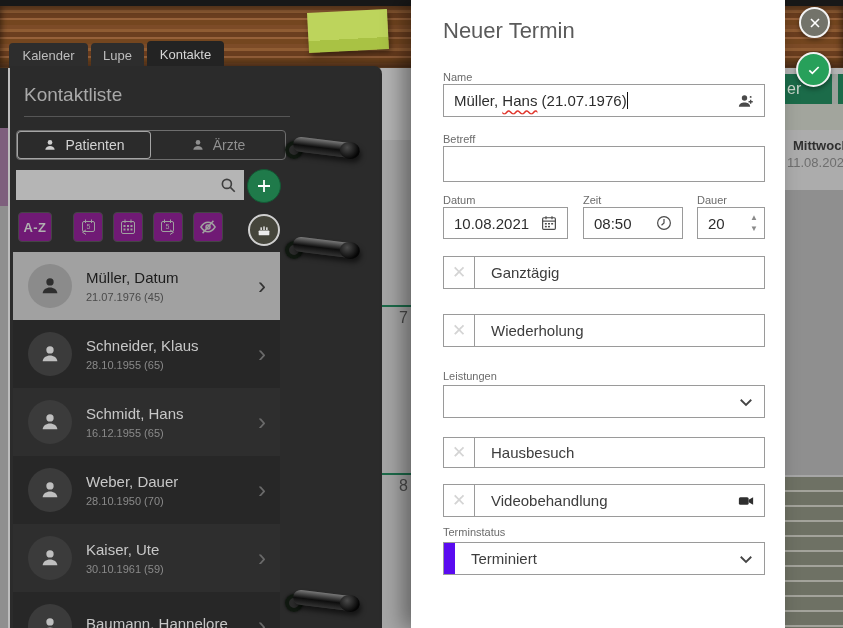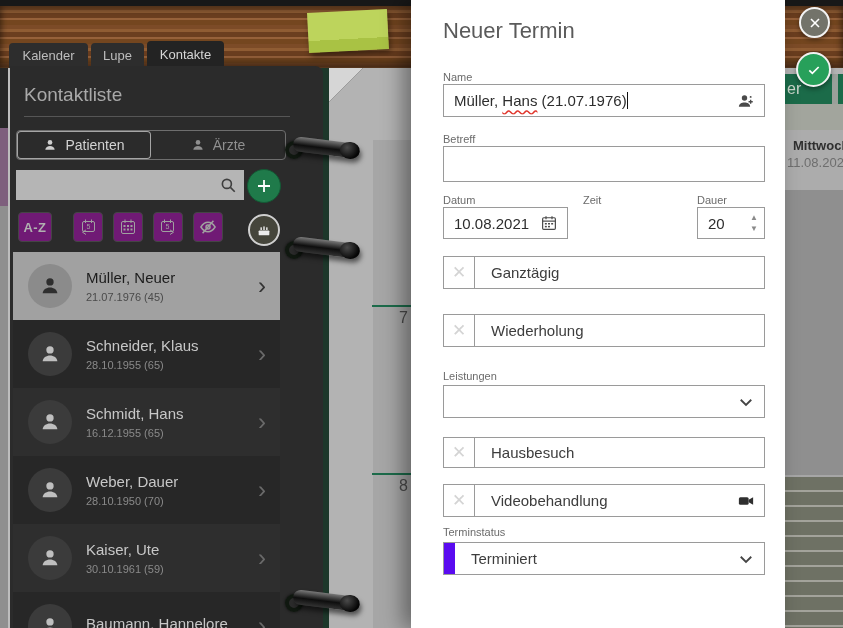--- a/index.html
+++ b/index.html
@@ -40,21 +40,21 @@
   
   .tab { position:absolute; top:43px; height:25px; background:#2d2d2d; color:#bdbdbd; font-size:13px;
     display:flex; align-items:center; justify-content:center; border-radius:4px 4px 0 0; }
   .tab.active { top:41px; height:27px; background:#232323; color:#d6d6d6; }
 
   
   .left-sliver { position:absolute; left:0; top:68px; width:8px; height:560px; background:#8f8f8f; }
   .left-sliver .seg1 { position:absolute; left:0; top:0; width:8px; height:60px; background:#262626; }
   .left-sliver .seg2 { position:absolute; left:0; top:60px; width:8px; height:78px; background:#7e5f7d; }
   .left-line { position:absolute; left:8px; top:68px; width:2px; height:560px; background:#bdbdbd; }
-  .sidebar { position:absolute; left:10px; top:66px; width:313px; height:562px; background:#2b2b2b;
+  .sidebar { position:absolute; left:10px; top:66px; width:372px; height:562px; background:#2b2b2b;
     border-radius:0 8px 0 0; overflow:hidden; }
   .kl-title { position:absolute; left:14px; top:18px; font-size:19px; color:#a9a9a9; }
   .kl-divider { position:absolute; left:14px; top:50px; width:266px; height:1px; background:#565656; }
   .segmented { position:absolute; left:6px; top:64px; width:270px; height:30px; border:1px solid #6e6e6e;
     border-radius:4px; display:flex; }
   .segment { flex:1; display:flex; align-items:center; justify-content:center; gap:8px; font-size:14px; color:#8f8f8f; }
   .segment.active { color:#d2d2d2; box-shadow:inset 0 0 0 1px #a5a5a5; border-radius:4px; }
   .segment svg { width:14px; height:14px; }
   .search-box { position:absolute; left:6px; top:104px; width:228px; height:30px; background:#b5b5b5; display:flex; align-items:center; }
   .search-input { flex:1; border:none; outline:none; background:transparent; height:100%; padding:0 6px; font-size:14px; color:#222; }
@@ -257,21 +257,21 @@
     </div>
 
     <div class="c-item sel" style="top:186px">
       <div class="c-avatar">
           <svg viewBox="0 0 24 24" fill="currentColor">
             <circle cx="12" cy="7.5" r="4"></circle>
             <path d="M4 20c0-4 4-6.5 8-6.5s8 2.5 8 6.5z"></path>
           </svg>
         </div>
       <div class="c-text">
-          <div class="c-name">Müller, Neuer</div>
+          <div class="c-name">Müller, Datum</div>
       <div class="c-birth">21.07.1976 (45)</div>
         </div>
       <div class="c-chev">›</div>
     </div>
     <div class="c-item alt0" style="top:254px">
       <div class="c-avatar">
           <svg viewBox="0 0 24 24" fill="currentColor">
             <circle cx="12" cy="7.5" r="4"></circle>
             <path d="M4 20c0-4 4-6.5 8-6.5s8 2.5 8 6.5z"></path>
           </svg>
@@ -391,20 +391,29 @@
               <rect x="10.7" y="12" width="2.6" height="2"></rect>
               <rect x="14.9" y="12" width="2.6" height="2"></rect>
               <rect x="6.5" y="15.8" width="2.6" height="2"></rect>
               <rect x="10.7" y="15.8" width="2.6" height="2"></rect>
             </g>
           </svg>
       </span>
     </div>
 
     <div class="f-label" style="left:172px;top:194px">Zeit</div>
+    <div class="field" style="left:172px;top:207px;width:100px;height:32px">
+      <span class="f-text">08:50</span>
+      <span class="f-icon">
+        <svg viewBox="0 0 24 24" fill="none" stroke="#4a4a4a" stroke-width="1.6">
+            <circle cx="12" cy="12" r="8.5"></circle>
+            <path d="M12 6.5V12l-3.3 3"></path>
+          </svg>
+      </span>
+    </div>
 
     <div class="f-label" style="left:286px;top:194px">Dauer</div>
     <div class="field" style="left:286px;top:207px;width:68px;height:32px">
       <span class="f-text">20</span>
       <span class="spin">
           <span>▲</span>
           <span>▼</span>
         </span>
     </div>
 

